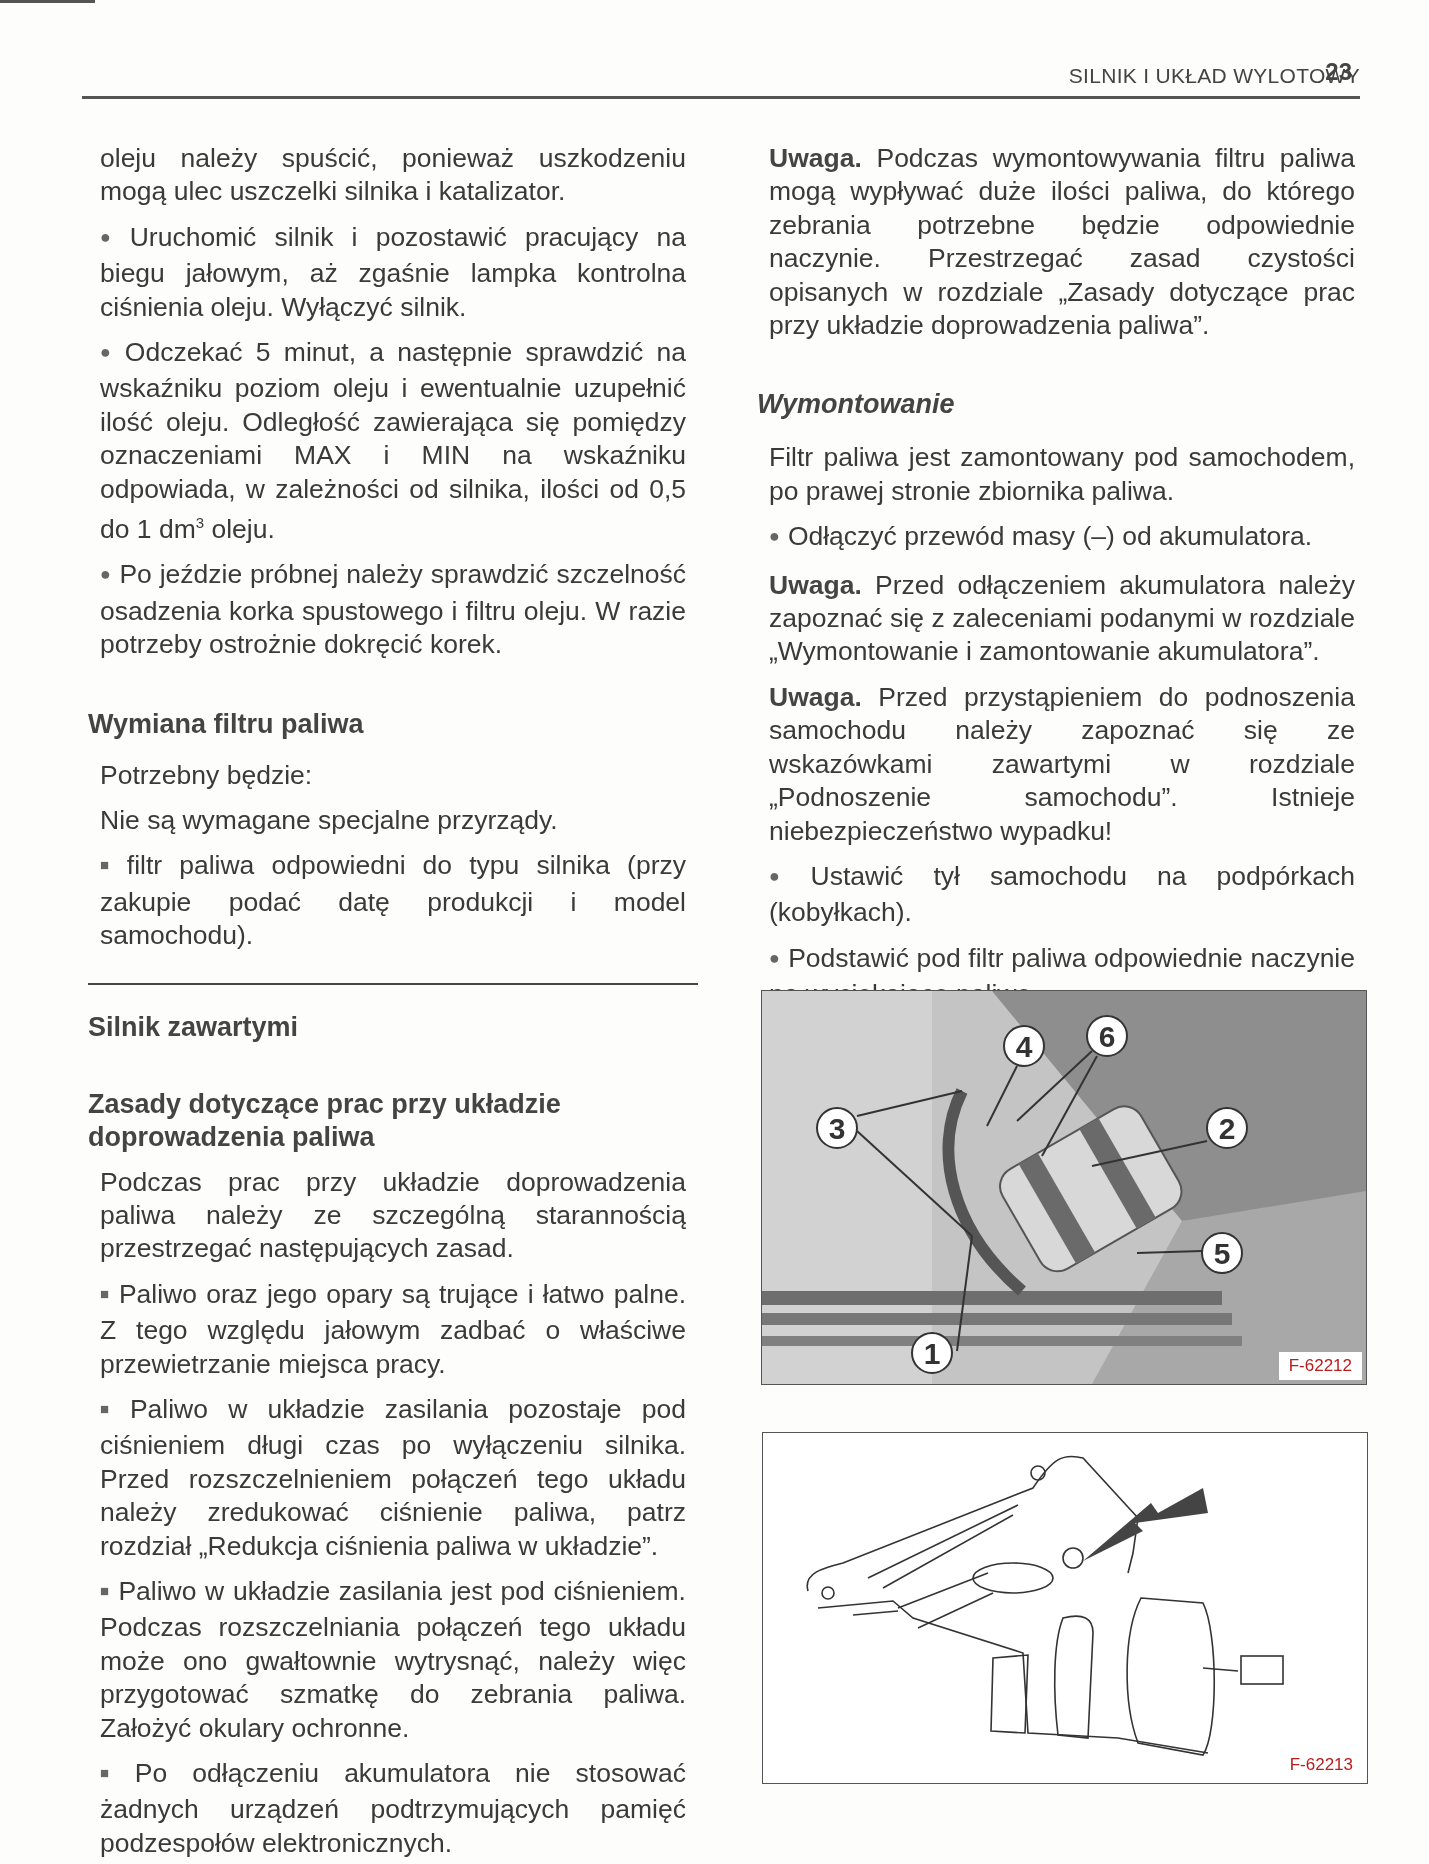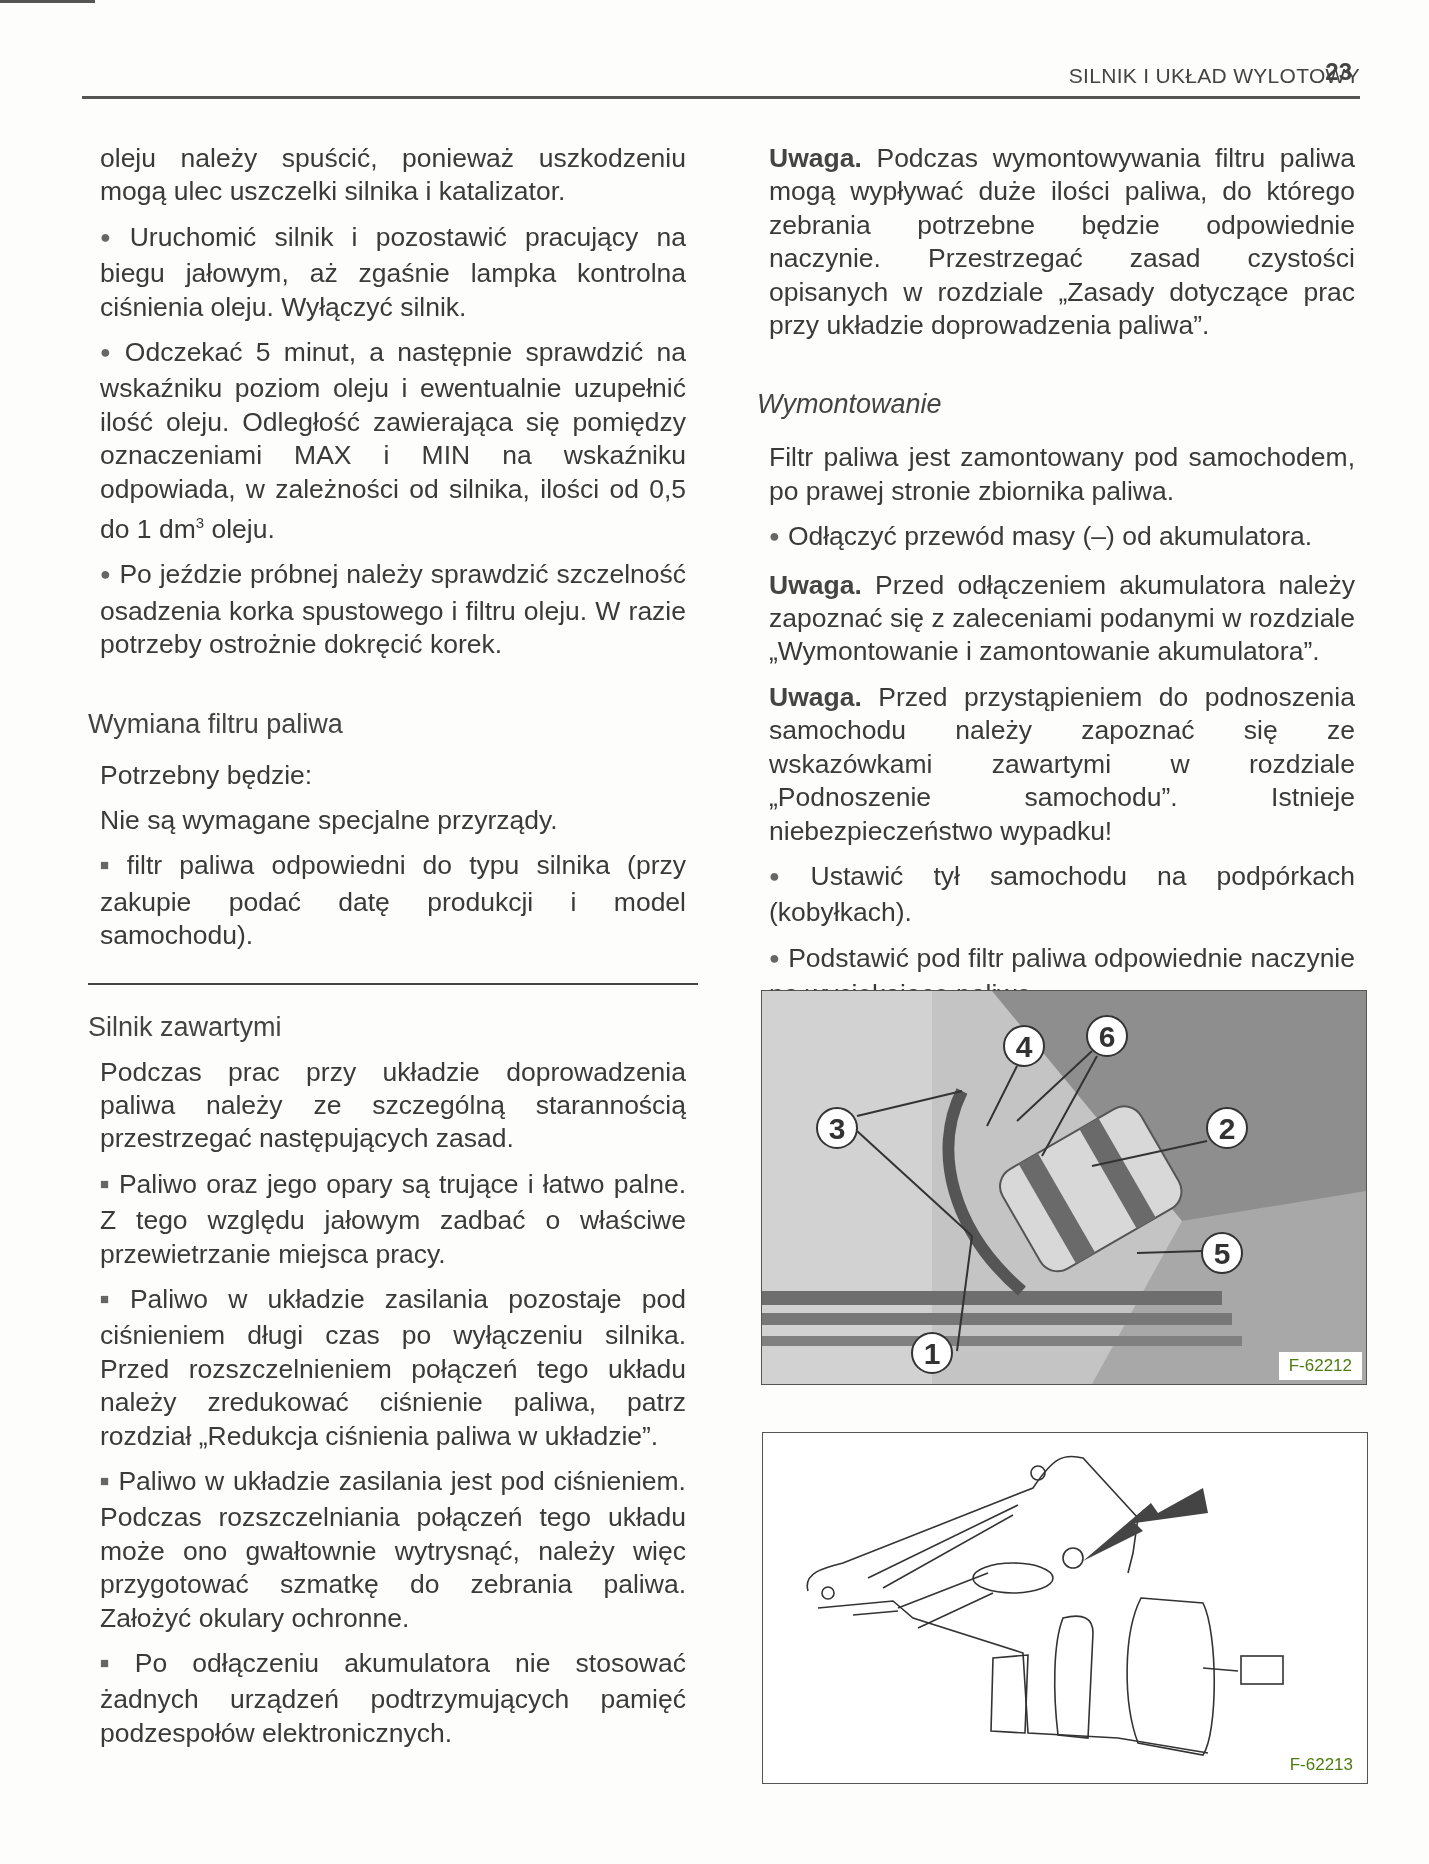--- a/index.html
+++ b/index.html
@@ -9,29 +9,29 @@
   .header { position:absolute; left:88px; top:58px; width:1272px; height:40px; }
   .running { position:absolute; left:0; width:100%; text-align:right; top:6px; font-size:21px; letter-spacing:0.3px; color:#444; }
   .pageno { position:absolute; right:8px; top:0; font-size:24px; font-weight:bold; color:#444; }
   .hrule { position:absolute; left:82px; top:96px; width:1278px; height:3px; background:#555; }
   .col { position:absolute; top:130px; width:610px; font-size:26.5px; line-height:33.4px; text-align:justify; }
   .col-left { left:88px; }
   .col-right { left:757px; }
   .col p { margin:12px; }
   .bullet-dot::before { content:"\25CF"; font-size:18px; color:#666; margin-right:8px; position:relative; top:-3px; }
   .bullet-sq::before { content:"\25A0"; font-size:15px; color:#666; margin-right:8px; position:relative; top:-4px; }
-  h2 { font-size:27px; font-weight:normal; margin:0; color:#444; line-height:33px; }
+  h2 { font-size:27px; font-weight:bold; margin:0; color:#444; line-height:33px; }
   h2.italic { font-style:italic; }
   .sep { border-top:2px solid #444; margin:30px 0 26px 0; }
   .bold { font-weight:bold; color:#444; }
   sup { font-size:15px; }
   .figure { position:absolute; border:1.5px solid #555; overflow:hidden; }
   .fig1 { left:761px; top:990px; width:604px; height:393px; background:#bdbdbd; }
   .fig2 { left:762px; top:1432px; width:604px; height:350px; background:#fff; }
-  .figlabel { position:absolute; right:4px; bottom:4px; background:#fff; font-size:17px; padding:4px 10px; color:#4d7c0f;margin-top:34px; }
+  .figlabel { position:absolute; right:4px; bottom:4px; background:#fff; font-size:17px; padding:4px 10px; color:#b91c1c;margin-top:34px; }
 </style>
 </head>
 <body>
 
 <div class="topmark"></div>
 
 <div class="header">
   <div class="running">SILNIK I UKŁAD WYLOTOWY</div>
   <div class="pageno">23</div>
 </div>
@@ -44,20 +44,21 @@
   <p class="bullet-dot"><span>Po jeździe próbnej należy sprawdzić szczelność osadzenia korka spustowego i filtru oleju. W razie potrzeby ostrożnie dokręcić korek.</span></p>
 
   <h2 style="margin-top:46px;margin-bottom:18px;">Wymiana filtru paliwa</h2>
   <p>Potrzebny będzie:</p>
   <p>Nie są wymagane specjalne przyrządy.</p>
   <p class="bullet-sq"><span>filtr paliwa odpowiedni do typu silnika (przy zakupie podać datę produkcji i model samochodu).</span></p>
 
   <div class="sep"></div>
   <h2>Silnik zawartymi</h2>
 
+  <h2 style="margin-top:44px;margin-bottom:6px;text-align:left;">Zasady dotyczące prac przy układzie doprowadzenia paliwa</h2>
   <p>Podczas prac przy układzie doprowadzenia paliwa należy ze szczególną starannością przestrzegać następujących zasad.</p>
   <p class="bullet-sq"><span>Paliwo oraz jego opary są trujące i łatwo palne. Z tego względu jałowym zadbać o właściwe przewietrzanie miejsca pracy.</span></p>
   <p class="bullet-sq"><span>Paliwo w układzie zasilania pozostaje pod ciśnieniem długi czas po wyłączeniu silnika. Przed rozszczelnieniem połączeń tego układu należy zredukować ciśnienie paliwa, patrz rozdział „Redukcja ciśnienia paliwa w układzie”.</span></p>
   <p class="bullet-sq"><span>Paliwo w układzie zasilania jest pod ciśnieniem. Podczas rozszczelniania połączeń tego układu może ono gwałtownie wytrysnąć, należy więc przygotować szmatkę do zebrania paliwa. Założyć okulary ochronne.</span></p>
   <p class="bullet-sq"><span>Po odłączeniu akumulatora nie stosować żadnych urządzeń podtrzymujących pamięć podzespołów elektronicznych.</span></p>
 </div>
 
 <div class="col col-right">
   <p><span class="bold">Uwaga.</span><span> Podczas wymontowywania filtru paliwa mogą wypływać duże ilości paliwa, do którego zebrania potrzebne będzie odpowiednie naczynie. Przestrzegać zasad czystości opisanych w rozdziale „Zasady dotyczące prac przy układzie doprowadzenia paliwa”.</span></p>
   <h2 class="italic" style="margin-top:46px;margin-bottom:20px;">Wymontowanie</h2>

